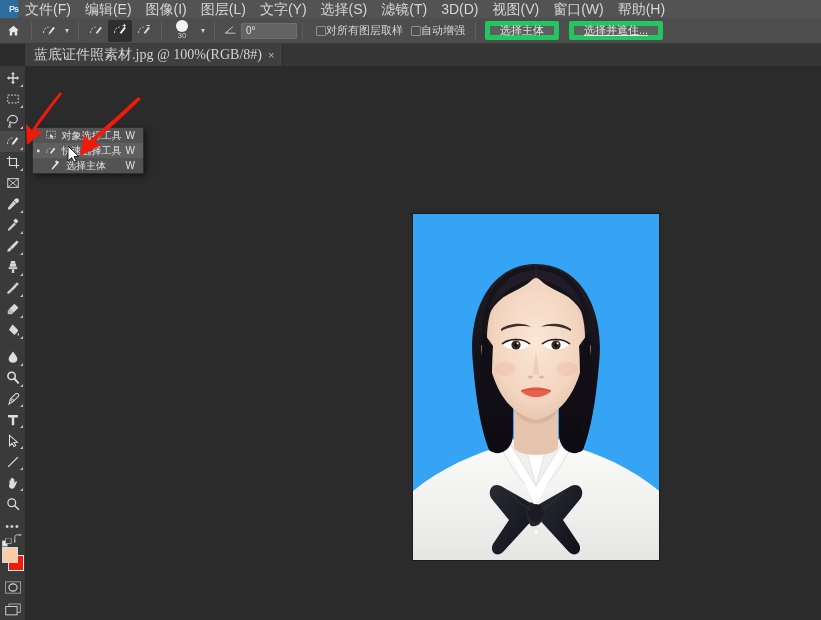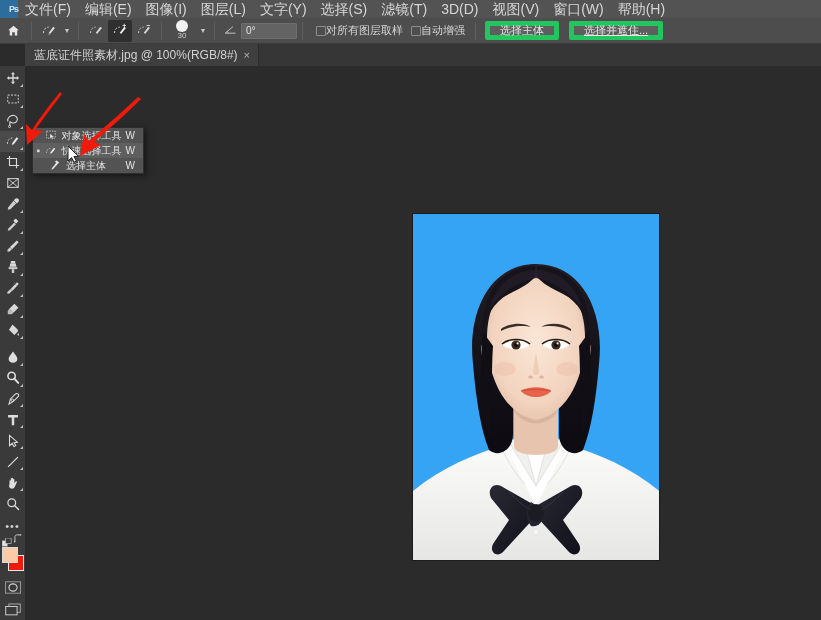--- a/index.html
+++ b/index.html
@@ -80,21 +80,21 @@
   
   .tabbar {
     position: absolute; left: 25px; top: 44px; width: 796px; height: 22px;
     background: #363636;
     display: flex; align-items: stretch;
   }
   .doc-tab {
     background: #3f3f3f; display: flex; align-items: center; gap: 6px;
     padding: 0 8px 0 9px; border-right: 1px solid #2b2b2b;
   }
-  .doc-tab-title { color: #d2d2d2; font-size: 12px; white-space: nowrap; }
+  .doc-tab-title { color: #d2d2d2; font-size: 14px; white-space: nowrap; font-family: Liberation Serif, serif; }
   .doc-tab-close { color: #b4b4b4; font-size: 11px; line-height: 11px; }
 
   
   .toolbar {
     position: absolute; left: 0; top: 66px; width: 25px; height: 554px;
     background: #3a3a3a;
     display: flex; flex-direction: column; align-items: center;
     padding-top: 2px;
   }
   .tool {

